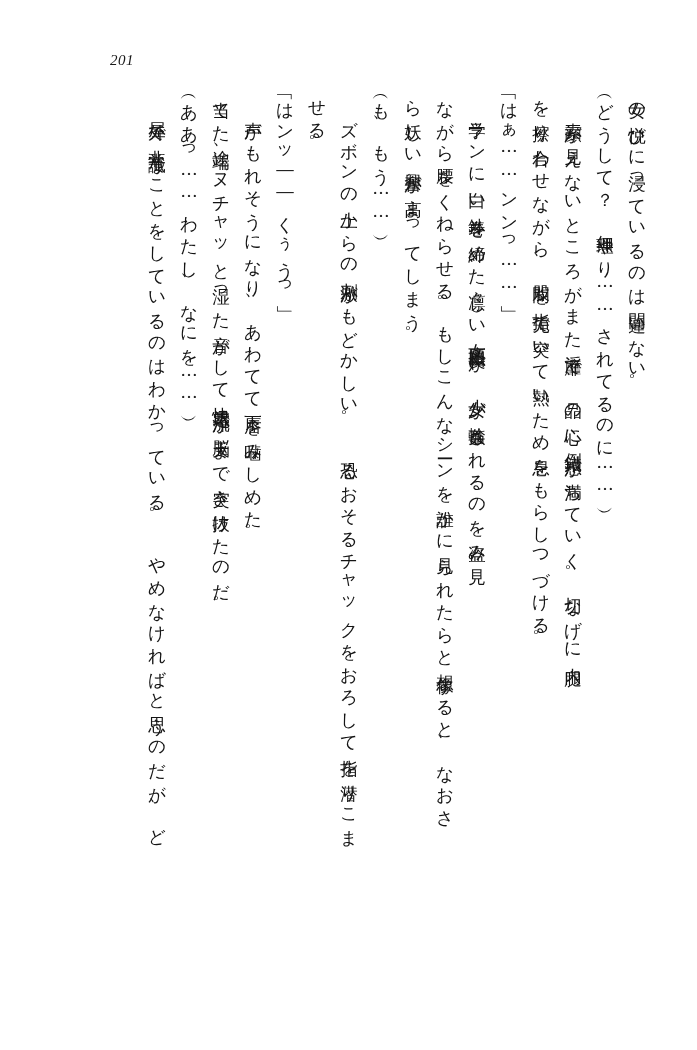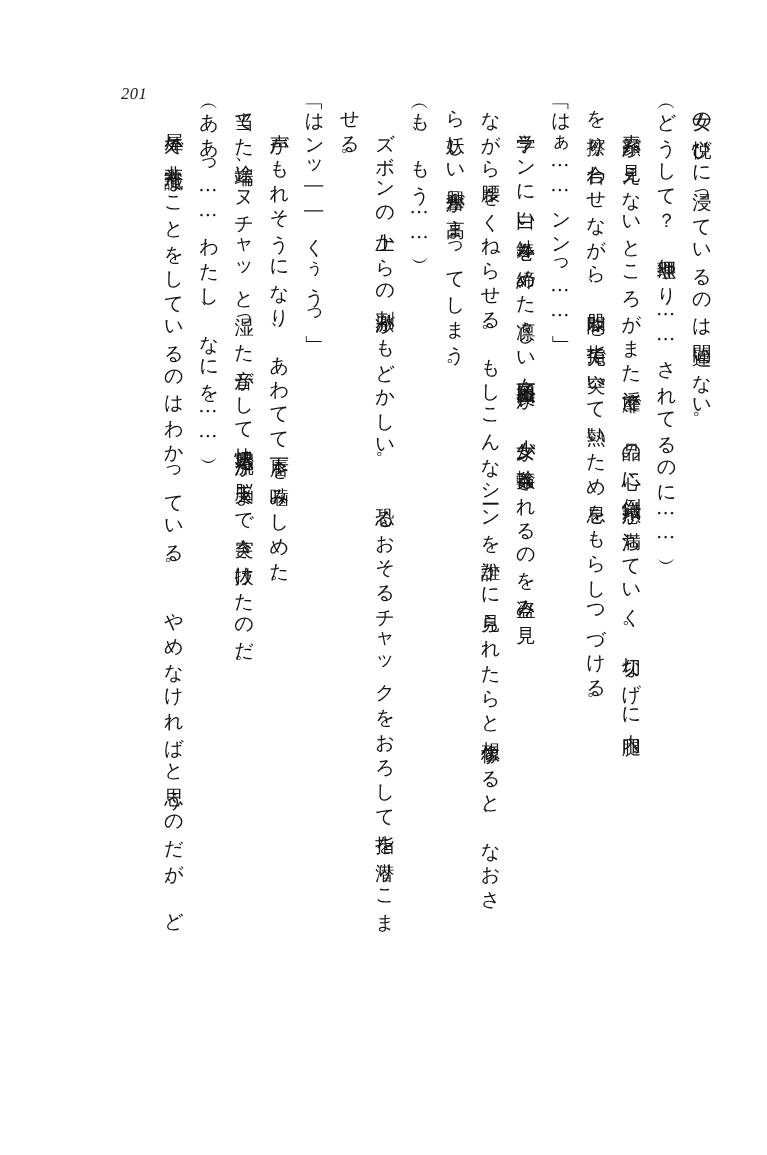--- a/index.html
+++ b/index.html
@@ -23,21 +23,20 @@
   }
   .page-number {
     position: absolute;
     left: 110px;
     top: 52px;
     font-family: "Liberation Serif", "DejaVu Serif", serif;
     font-style: italic;
     font-size: 15px;
     color: #1a1a1a;
     letter-spacing: 0.5px;
-    margin-top: 26px;
   }
   .text-block {
     position: absolute;
     top: 88px;
     right: 52px;
     height: 880px;
     width: 590px;
     display: flex;
     flex-direction: row-reverse;
     align-items: flex-start;

